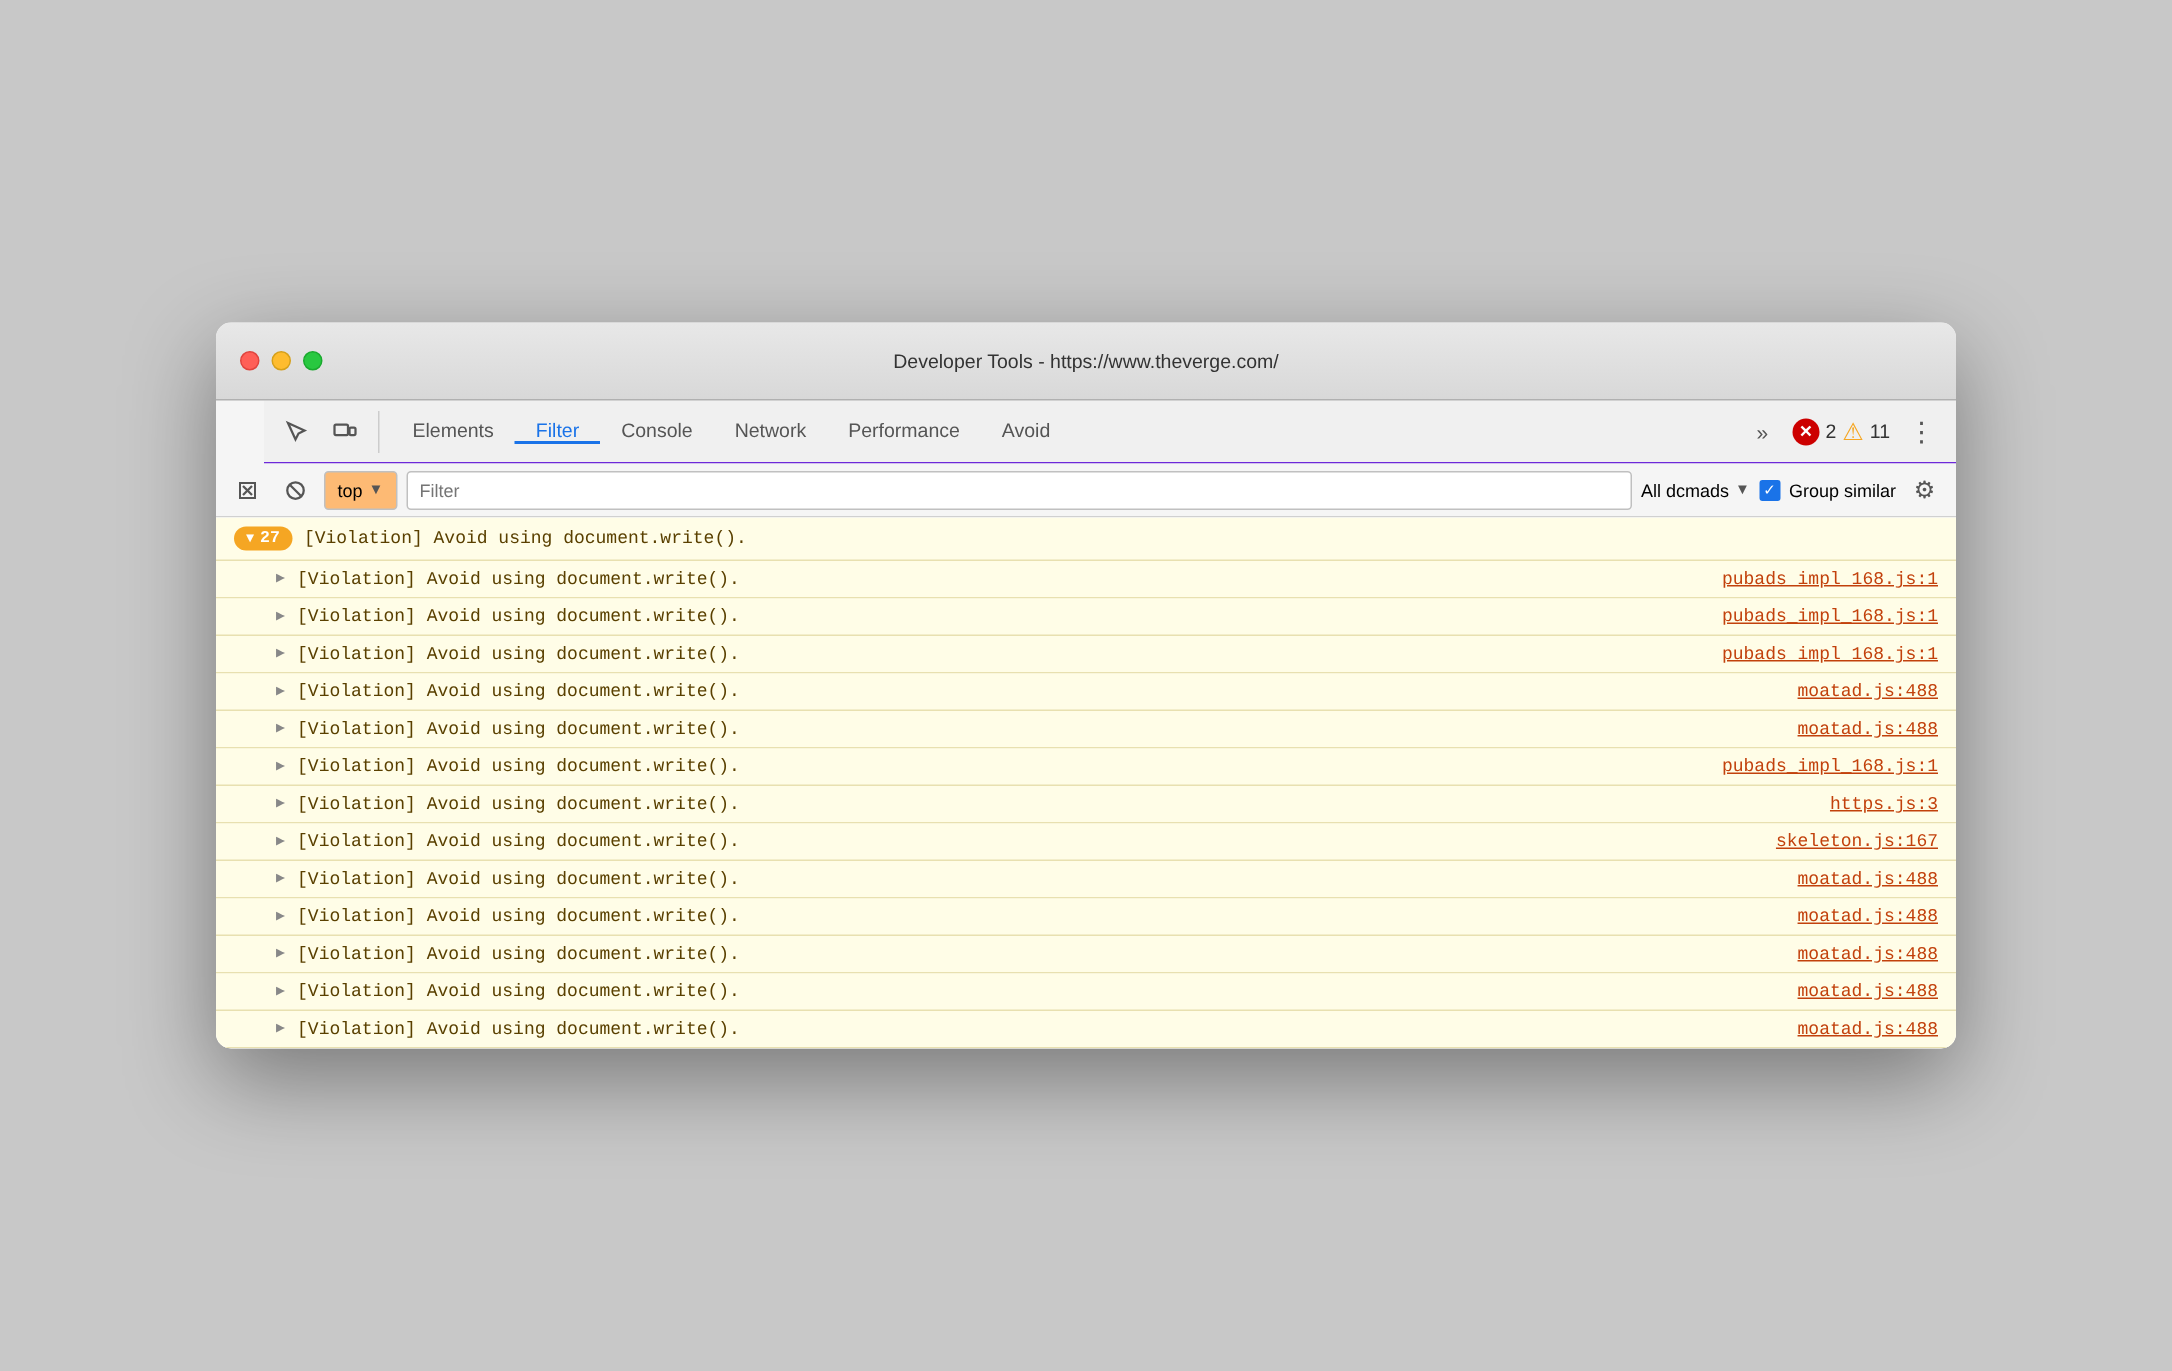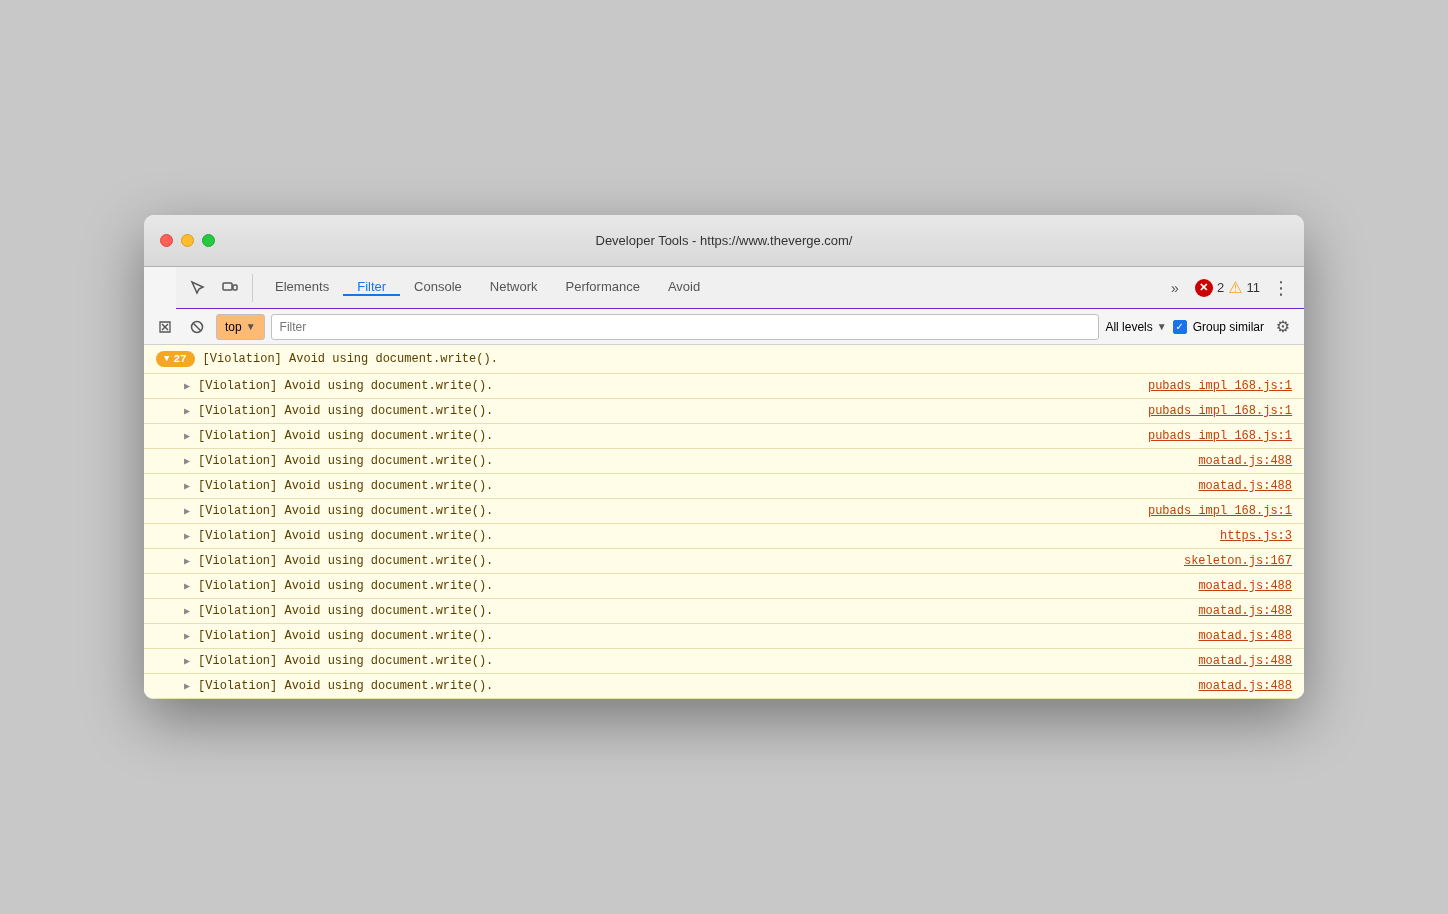--- a/index.html
+++ b/index.html
@@ -402,21 +402,21 @@
     </button>
 
     <div class="context-selector">
       <span>top</span>
       <span style="font-size:10px; color:#555;">▼</span>
     </div>
 
     <input class="filter-input" type="text" placeholder="Filter" style="">
 
     <div class="level-selector">
-      <span>All levels</span>
+      <span>All dcmads</span>
       <span style="font-size:10px; color:#555;">▼</span>
     </div>
 
     <div class="group-similar">
       <div class="checkbox-blue">✓</div>
       <span>Group similar</span>
     </div>
 
     <div class="settings-btn">⚙</div>
   </div>

